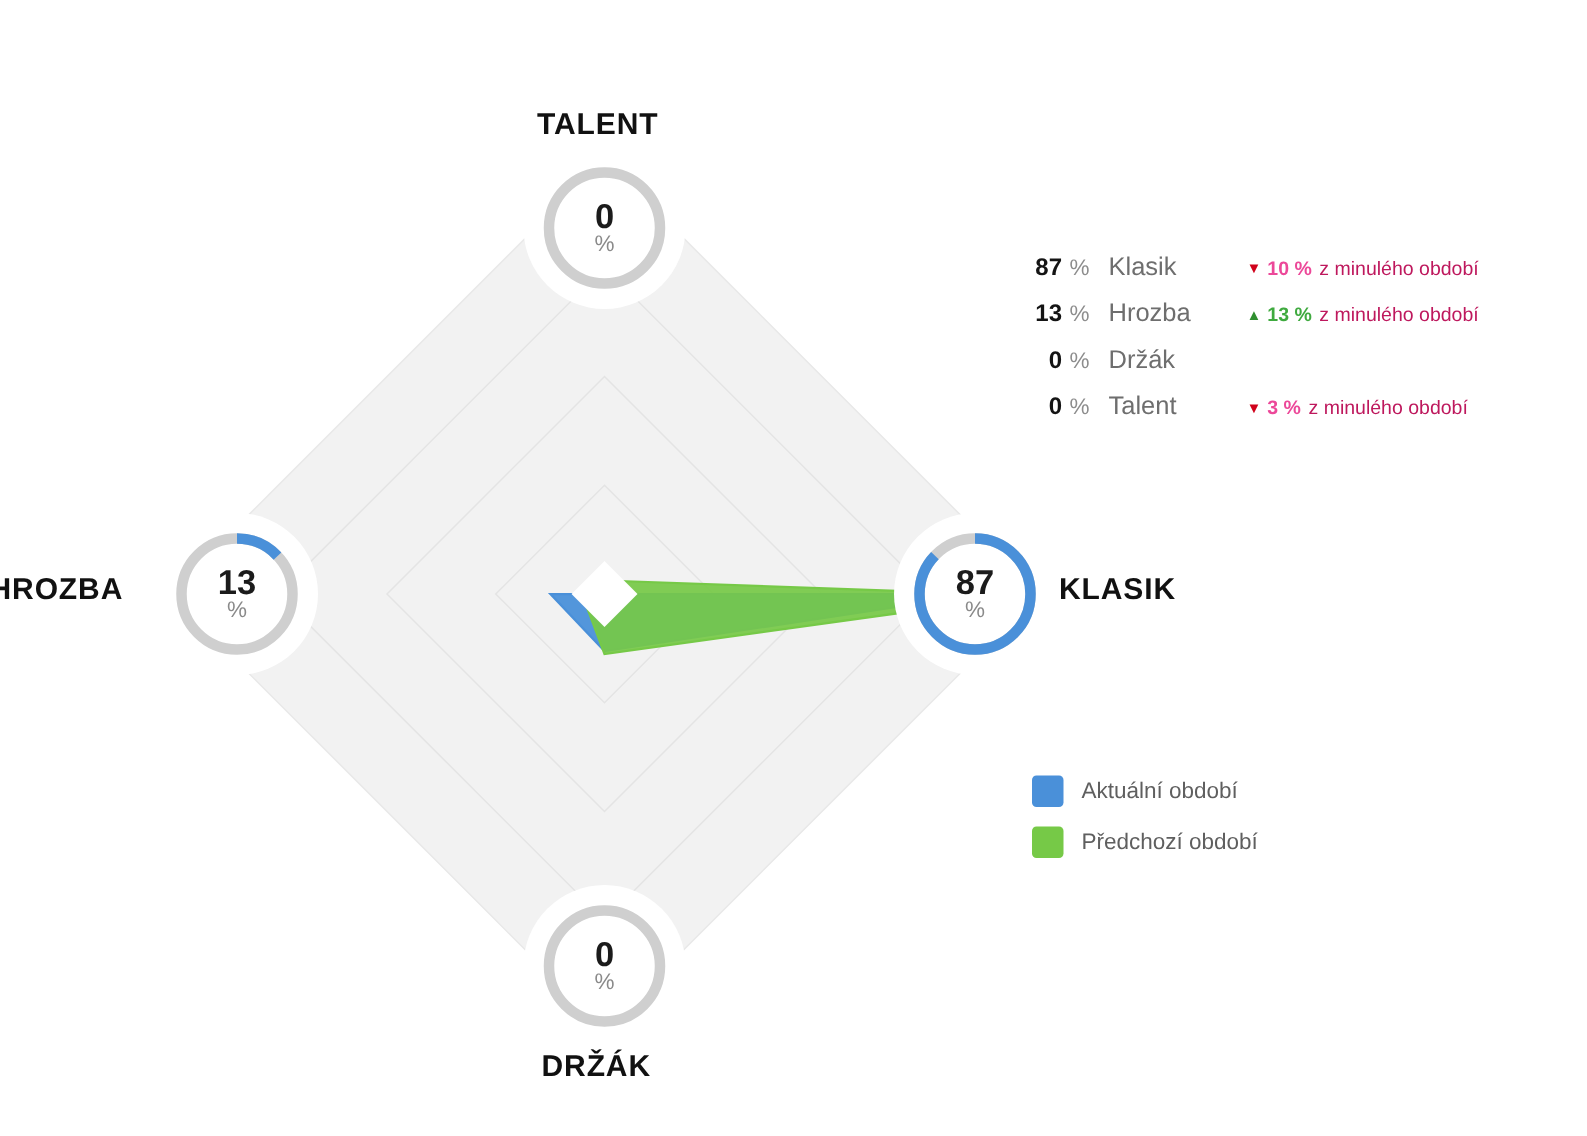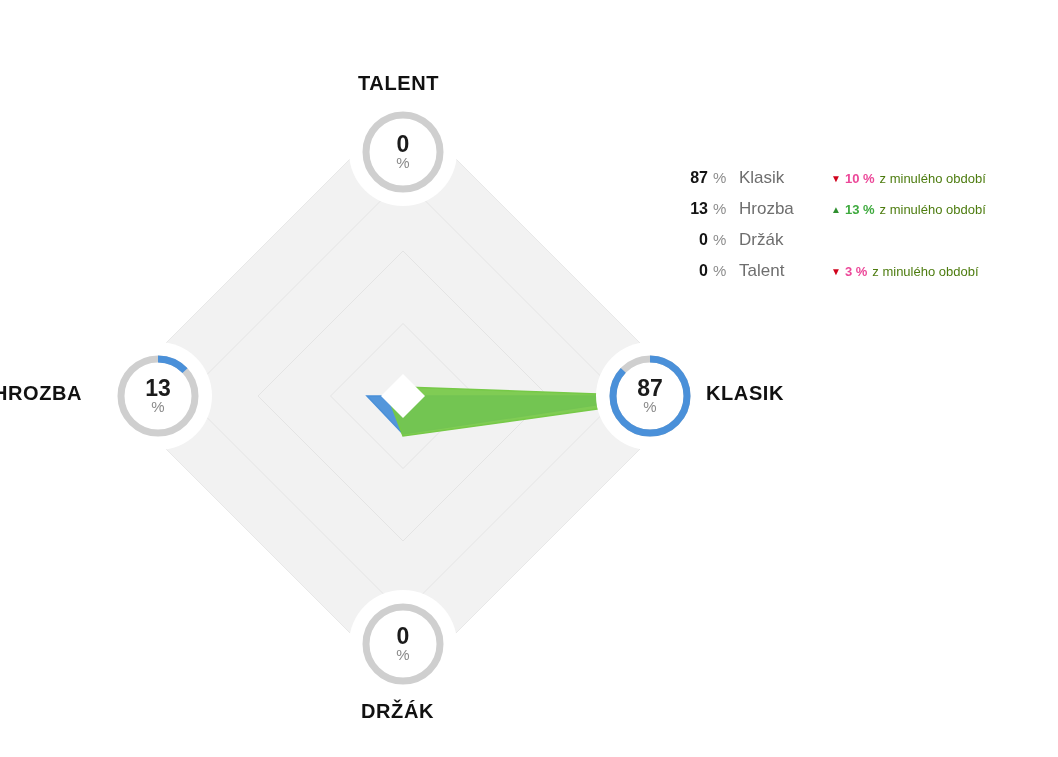--- a/index.html
+++ b/index.html
@@ -159,21 +159,21 @@
     top: -1px;
   }
   .st-arrow.down { color: #d0021b; }
   .st-arrow.up   { color: #2f8f2f; }
   .st-deltanum {
     font-weight: bold;
     margin-right: 5px;
   }
   .st-deltanum.down { color: #ec4899; }
   .st-deltanum.up   { color: #3faa3f; text-align: right; }
-  .st-deltatext { color: #4d7c0f; }
+  .st-deltatext { color: #be185d; }
 
   
   .legend {
     position: absolute;
     left: 688px;
     top: 494px;
   }
   .legend-row {
     display: flex;
     align-items: center;
@@ -322,15 +322,23 @@
       <span class="st-delta">
         <span class="st-arrow down">▼</span>
         <span class="st-deltanum down">3 %</span>
         <span class="st-deltatext">z minulého období</span>
       </span>
     </div>
 
   </div>
 
   <div class="legend">
+    <div class="legend-row">
+      <span class="legend-swatch" style="background:#4a90d9"></span>
+      <span class="legend-text">Aktuální období</span>
+    </div>
+    <div class="legend-row">
+      <span class="legend-swatch" style="background:#76c947"></span>
+      <span class="legend-text">Předchozí období</span>
+    </div>
   </div>
 
 </div>
 
 </body></html>

